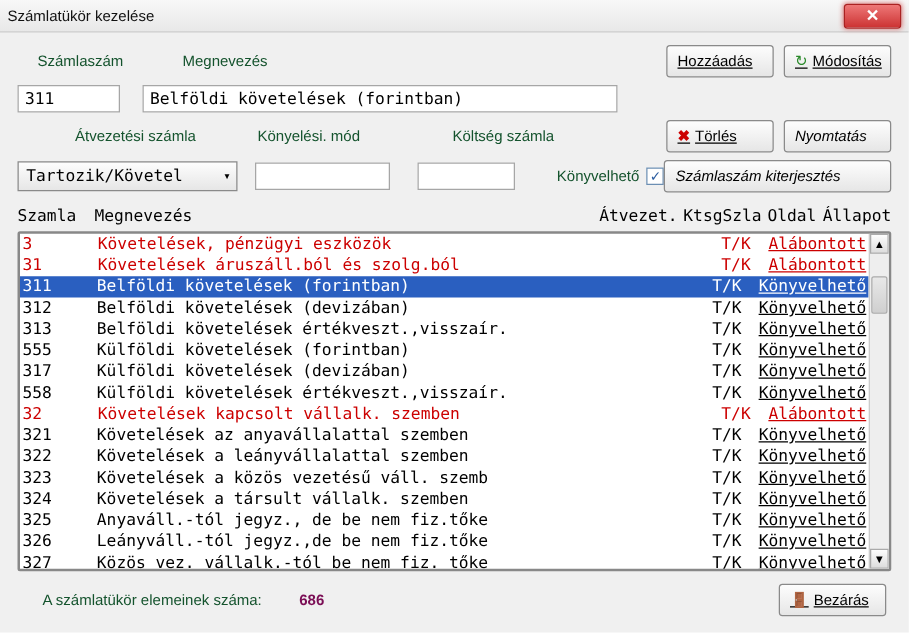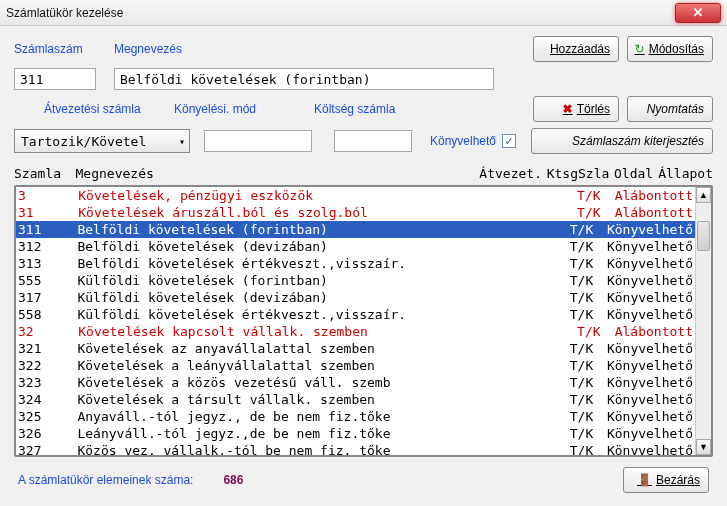--- a/index.html
+++ b/index.html
@@ -31,40 +31,40 @@
     display: flex; align-items: center; justify-content: center;
     font-weight: bold;
     font-size: 13px;
     cursor: pointer;
     box-shadow: 0 0 4px rgba(200,30,30,0.6);
   }
   .content {
     padding: 10px 14px 6px 14px;
   }
   .row { display: flex; align-items: center; margin-bottom: 6px; }
-  .lbl { color: #1d4ed8; }
+  .lbl { color: #14532d; margin-left: 16px; }
   .input {
     border: 1px solid #a6a6a6;
     background: #fff;
     height: 22px;
     padding: 2px 5px;
     font-family: monospace;
     font-size: 13px;
   }
   .btn {
     height: 26px;
     min-width: 86px;
     background: linear-gradient(#fdfdfd, #e6e6e6);
     border: 1px solid #8a8a8a;
     border-radius: 3px;
     cursor: pointer;
     font-size: 12px;
     display: inline-flex;
     align-items: center;
-    justify-content: flex-end;
+    justify-content: flex-start;
     gap: 4px;
     padding: 0 8px;
     text-decoration: underline;
     color: #000;
   }
   .btn.noline { text-decoration: none; font-style: italic; }
   .btn .icon { text-decoration: none; }
   .select {
     border: 1px solid #8a8a8a;
     background: linear-gradient(#fdfdfd,#e6e6e6);
@@ -118,21 +118,21 @@
     display: flex;
     padding: 0 2px;
   }
   .lr.red { color: #c00; }
   .lr.sel { background: #2a5fc0; color: #fff; }
   .c-szam { width: 64px; }
   .c-meg  { width: 420px; }
   .c-atv  { width: 70px; }
   .c-ksz  { width: 40px; text-align: left;}
   .c-old  { width: 40px; }
-  .c-all  { flex: 1; }
+  .c-all  { flex: 1; text-decoration: underline; }
   .scrollbar {
     width: 16px;
     background: #eee;
     border-left: 1px solid #ccc;
     position: relative;
   }
   .sb-btn {
     height: 16px;
     background: linear-gradient(#fdfdfd,#ddd);
     border: 1px solid #aaa;

